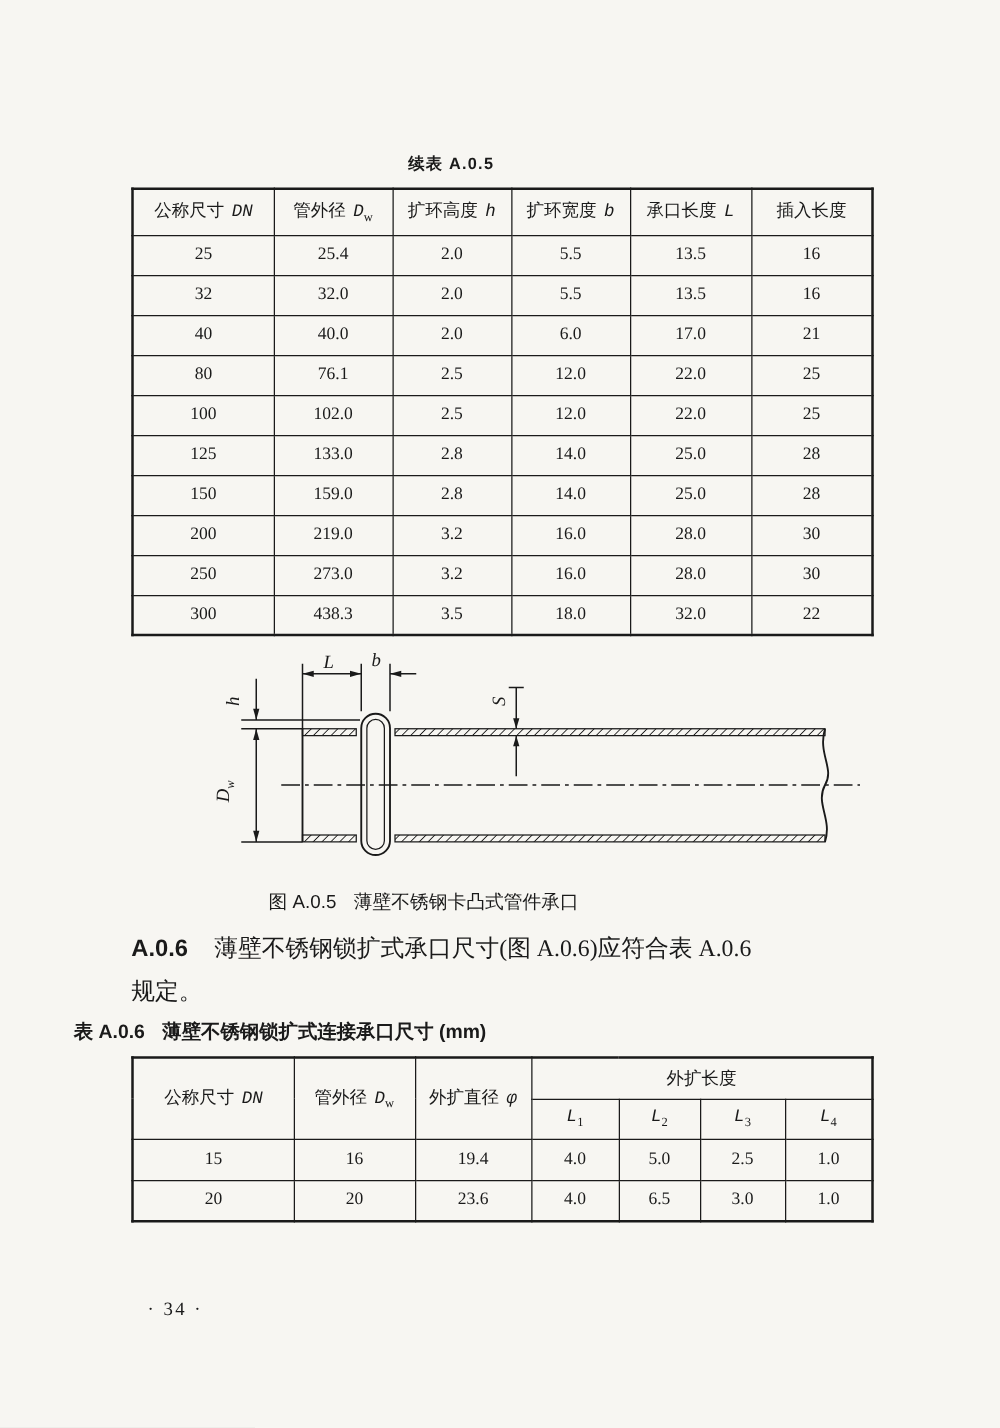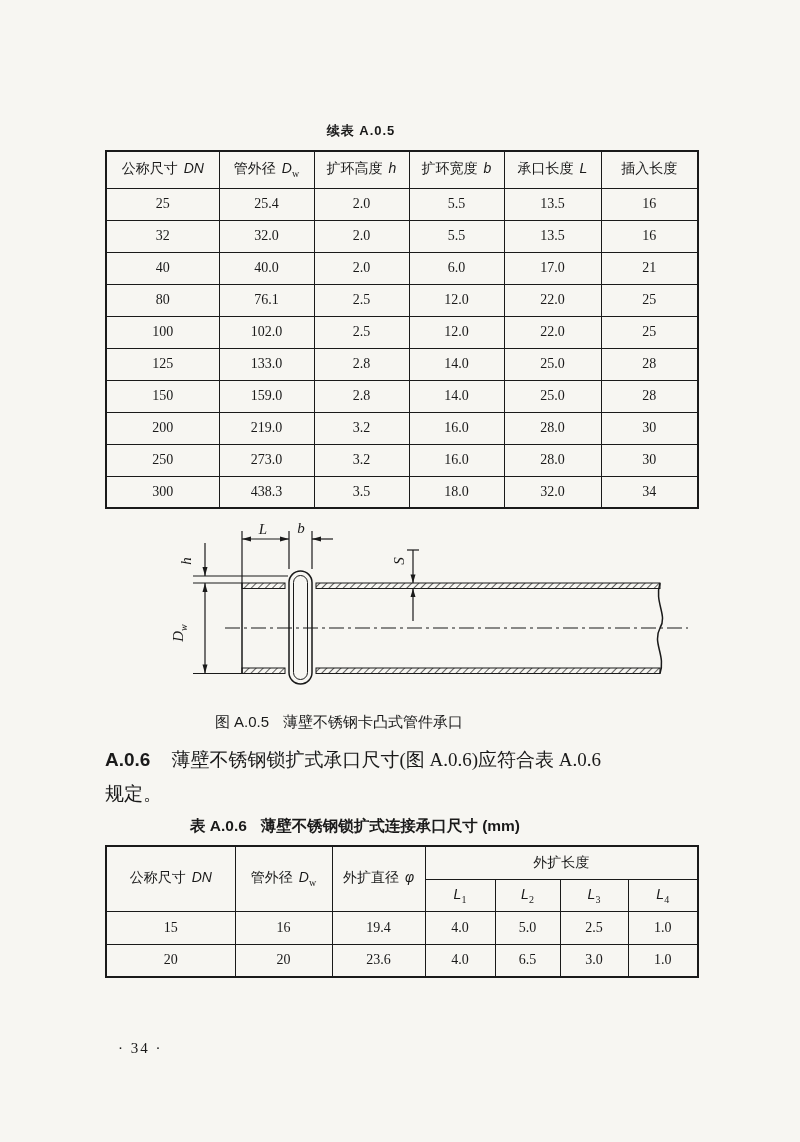--- a/index.html
+++ b/index.html
@@ -43,21 +43,21 @@
     font-size: 14px;
     font-weight: normal;
   }
   .t1 th { height: 37px; }
   .t1 td { height: 32px; }
   .t2 .group-th { height: 33px; }
   .t2 .sub-th { height: 32px; }
   .t2 td { height: 33px; }
   .sym {
     font-style: italic;
-    font-family: Liberation Sans, sans-serif;
+    font-family: Liberation Mono, monospace;
     margin-left: 6px;
   }
   .sym:empty { margin-left: 0; }
   sub { font-size: 10px; }
   .diagram-wrap {
     margin-top: 12px;
     margin-left: 50px;
     width: 560px;
     height: 188px;
   }
@@ -76,21 +76,20 @@
     font-size: 19px;
     line-height: 34px;
     text-align: justify;
   }
   .para .sec-num {
     font-family: Liberation Sans, sans-serif;
     font-weight: bold;
     margin-right: 21px;
   }
   .t2-title {
-    text-align: center;
     font-family: "Liberation Sans", sans-serif;
     font-weight: bold;
     font-size: 15.5px;
     height: 26px;
     line-height: 26px;
     margin-top: 2px;
     margin-bottom: 6px;
     transform: translateX(-46px);
   }
   .page-number {
@@ -209,21 +208,21 @@
             <td>16.0</td>
             <td>28.0</td>
             <td>30</td>
           </tr>
           <tr>
             <td>300</td>
             <td>438.3</td>
             <td>3.5</td>
             <td>18.0</td>
             <td>32.0</td>
-            <td>34</td>
+            <td>22</td>
           </tr>
         </tbody>
     </table>
 
     <div class="diagram-wrap">
       <svg viewBox="0 0 560 188" width="560" height="188">
         <defs>
           <pattern id="hatch" width="5" height="5" patternUnits="userSpaceOnUse" patternTransform="rotate(45)">
             <line x1="0" y1="0" x2="0" y2="5" stroke="#1a1a1a" stroke-width="1.4"></line>
           </pattern>

